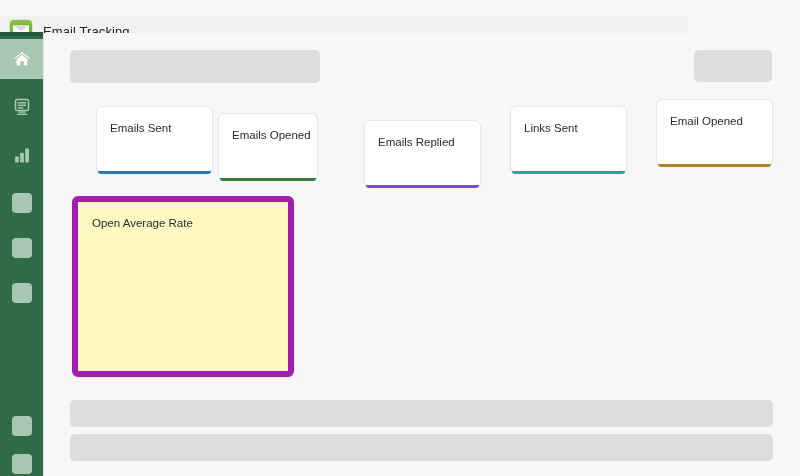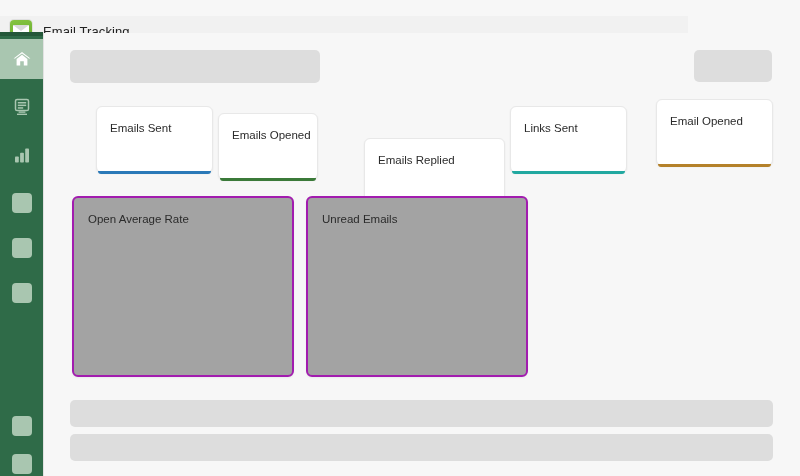--- a/index.html
+++ b/index.html
@@ -165,22 +165,22 @@
     bottom: -2px;
     height: 3px;
     border-radius: 0 0 5px 5px;
   }
 
   
   .panel {
     position: absolute;
     top: 163px;
     height: 181px;
-    background: #a3a3a3;
-    border: 2px solid #a21caf;
+    background: #fef9c3;
+    border: 6px solid #a21caf;
     border-radius: 6px;
     box-sizing: border-box;
     box-shadow: 0 1px 2px rgba(0,0,0,0.05);
   }
   .panel .panel-title {
     position: absolute;
     left: 14px;
     top: 15px;
     font-size: 11.5px;
     color: #2b2b2b;
@@ -258,37 +258,34 @@
     <div class="skeleton sk-top-right"></div>
 
     <div class="kpi" id="kpi-0" style="left: 28px; top: 73px; width: 117px; margin-left: 24px;">
       <span class="kpi-label">Emails Sent</span>
       <span class="kpi-rule" style="background: rgb(42, 121, 184);"></span>
     </div>
     <div class="kpi" id="kpi-1" style="left: 174px; top: 80px; width: 100px;">
       <span class="kpi-label">Emails Opened</span>
       <span class="kpi-rule" style="background: rgb(59, 122, 57);"></span>
     </div>
-    <div class="kpi" id="kpi-2" style="left: 320px; top: 105px; width: 141px;">
+    <div class="kpi" id="kpi-2" style="left: 320px; top: 87px; width: 117px;">
       <span class="kpi-label">Emails Replied</span>
       <span class="kpi-rule" style="background: rgb(123, 79, 191);"></span>
     </div>
     <div class="kpi" id="kpi-3" style="left: 466px; top: 73px; width: 117px; padding-left: 27px;">
       <span class="kpi-label">Links Sent</span>
       <span class="kpi-rule" style="background: rgb(33, 168, 160);"></span>
     </div>
     <div class="kpi" id="kpi-4" style="left: 612px; top: 66px; width: 117px;">
       <span class="kpi-label">Email Opened</span>
       <span class="kpi-rule" style="background: rgb(180, 129, 42);"></span>
     </div>
 
     <div class="panel" id="panel-0" style="left: 28px; width: 222px;">
       <span class="panel-title">Open Average Rate</span>
     </div>
-    <div class="panel" id="panel-1" style="left: 262px; width: 222px;">
-      <span class="panel-title">Unread Emails</span>
-    </div>
 
     <div class="skeleton sk-bot-1"></div>
     <div class="skeleton sk-bot-2"></div>
 
   </div>
 </div>
 
 </body></html>

